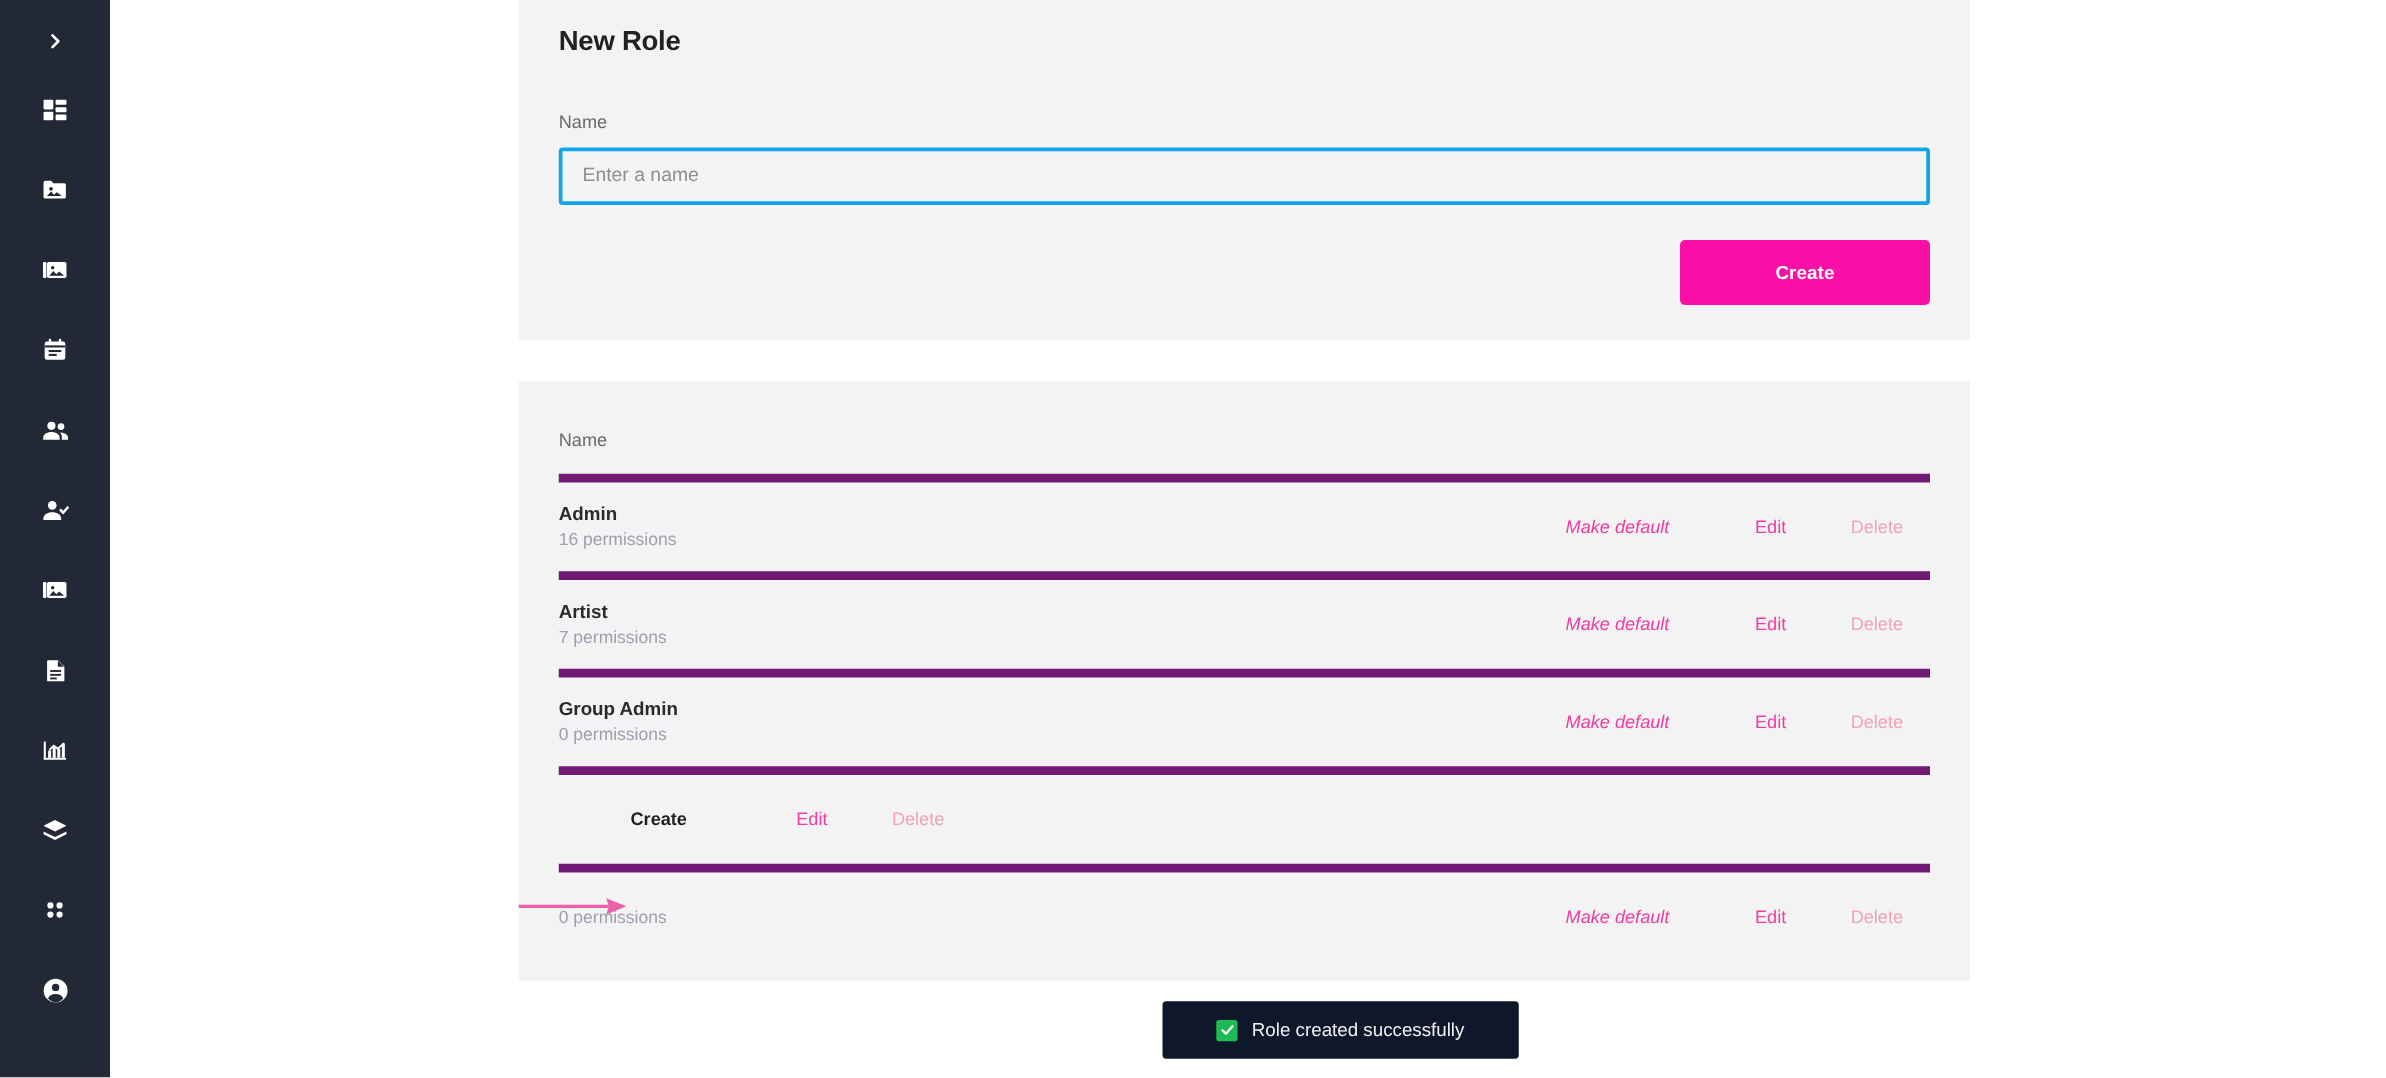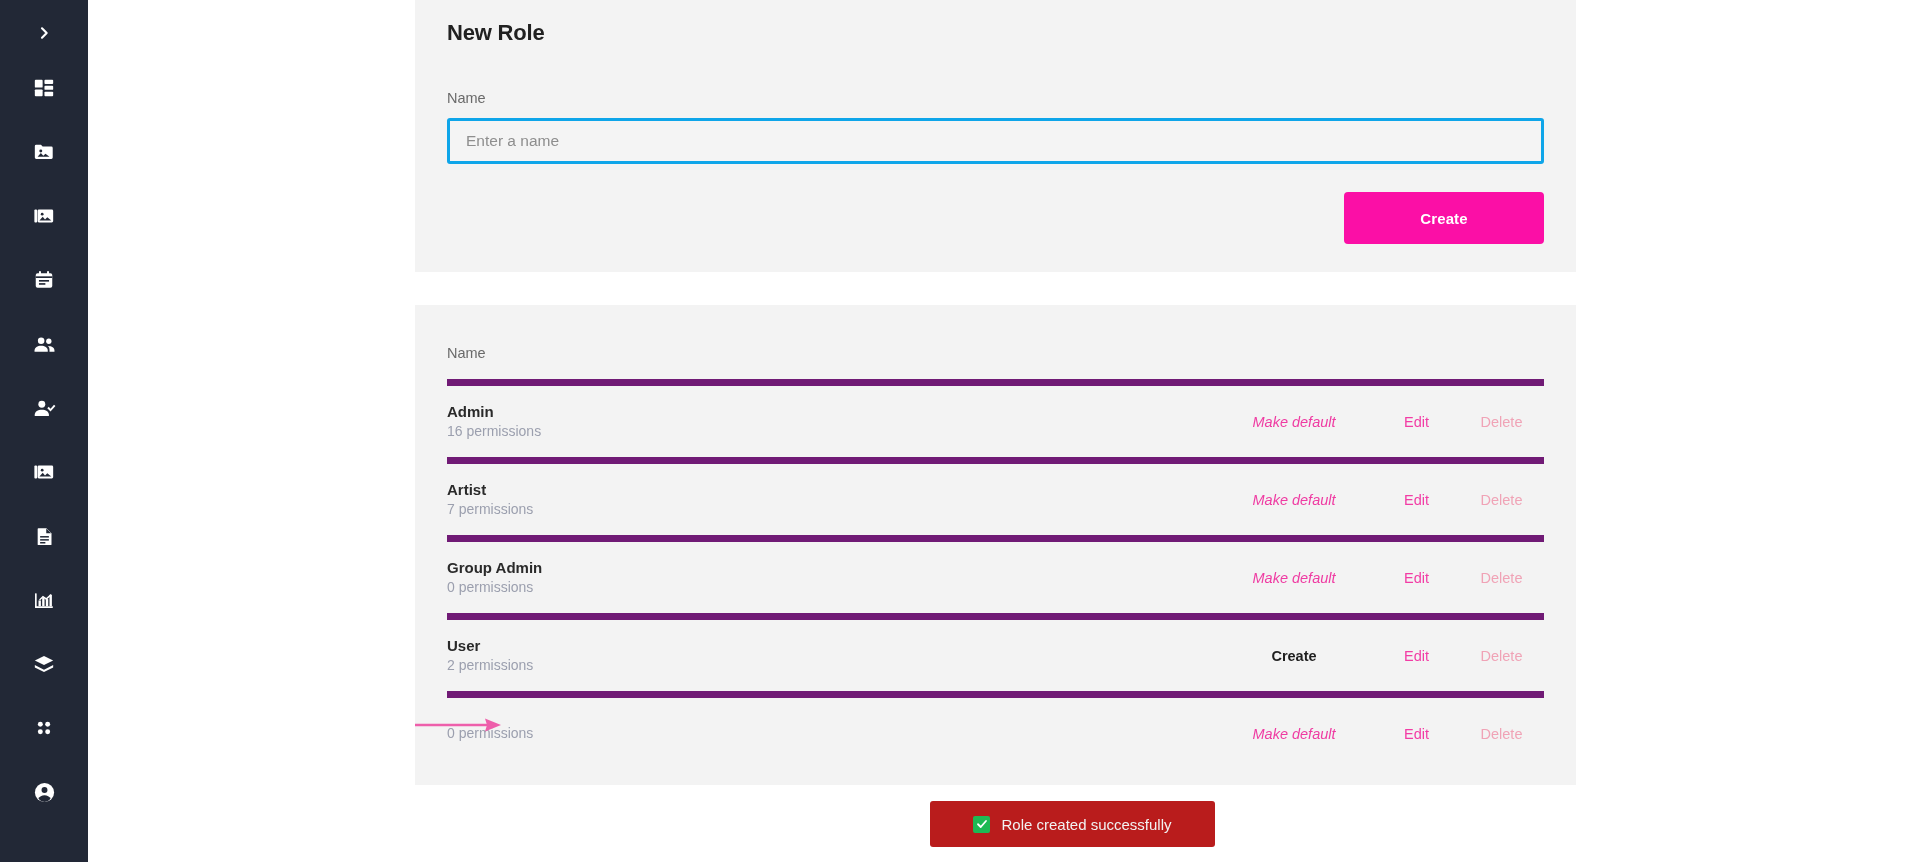--- a/index.html
+++ b/index.html
@@ -211,21 +211,21 @@
     pointer-events: none;
   }
 
   
   .toast {
     position: absolute;
     left: 842px;
     top: 801px;
     width: 285px;
     height: 46px;
-    background: #b91c1c;
+    background: #0f172a;
     border-radius: 3px;
     display: flex;
     align-items: center;
     justify-content: center;
     gap: 11px;
   }
   .toast-check {
     width: 17px;
     height: 17px;
     background: #1db954;
@@ -443,24 +443,20 @@
           <div class="row-sub">0 permissions</div>
         </div>
         <div class="row-actions">
           <span class="act act-default">Make default</span>
           <span class="act act-edit">Edit</span>
           <span class="act act-delete">Delete</span>
         </div>
       </div>
 
       <div class="row">
-        <div class="row-main">
-          <div class="row-name">User</div>
-          <div class="row-sub">2 permissions</div>
-        </div>
         <div class="row-actions">
           <span class="act act-default-on">Create</span>
           <span class="act act-edit">Edit</span>
           <span class="act act-delete">Delete</span>
         </div>
       </div>
 
       <div class="row">
         <div class="row-main">
           <div class="row-sub">0 permissions</div>

